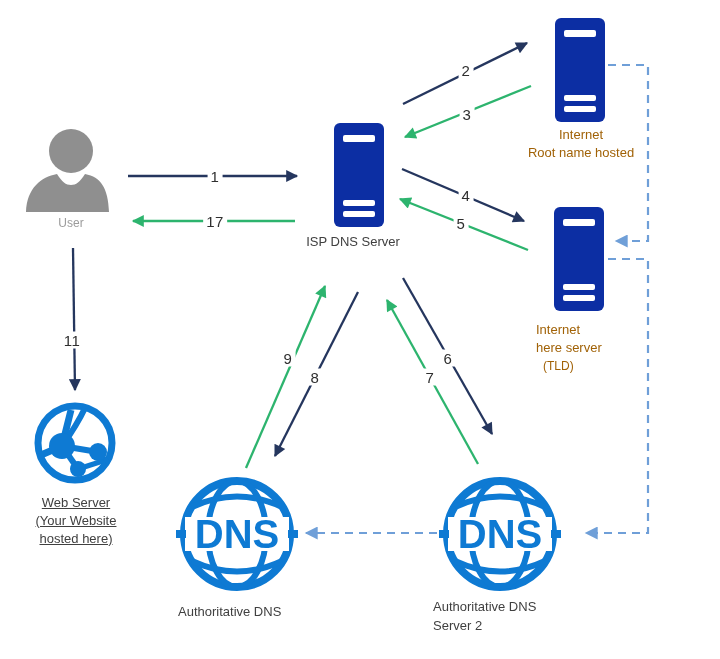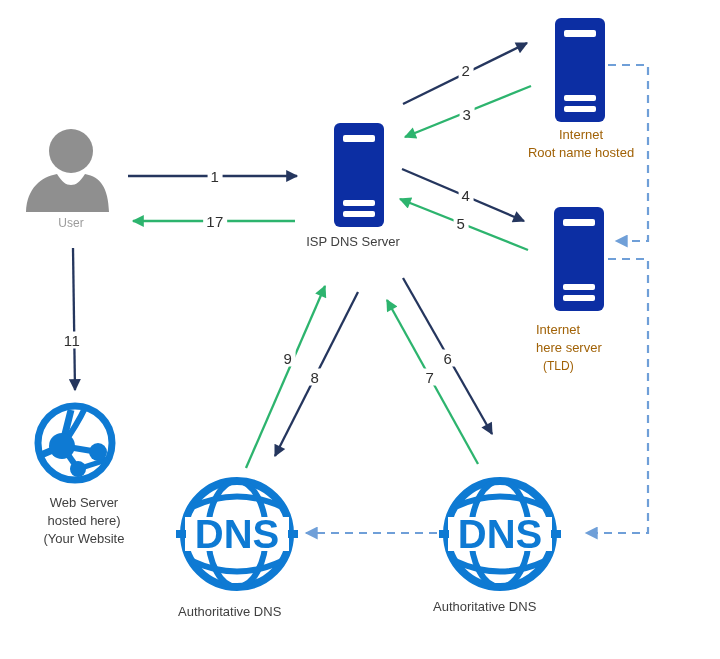--- a/index.html
+++ b/index.html
@@ -141,27 +141,28 @@
     <div>Internet</div>
     <div>Root name hosted</div>
   </div>
 
   <div class="node-label navy" style="left:536px;top:321px;width:110px;">
     <div>Internet</div>
     <div>here server</div>
     <div class="small-line indent">(TLD)</div>
   </div>
 
-  <div class="node-label centered" style="left:20px;top:494px;width:128px;">
+  <div class="node-label centered" style="left:12px;top:494px;width:128px;text-decoration:underline;">
     <div>Web Server</div>
+    <div>(Your Website</div>
     <div>hosted here)</div>
-    <div>(Your Website</div>
   </div>
 
   <div class="node-label" style="left:178px;top:602px;width:160px;line-height:19px;">
     <div>Authoritative DNS</div>
   </div>
 
   <div class="node-label" style="left:433px;top:597px;width:160px;line-height:19px;">
     <div>Authoritative DNS</div>
+    <div>Server 2</div>
   </div>
 
 </div>
 
 </body></html>

